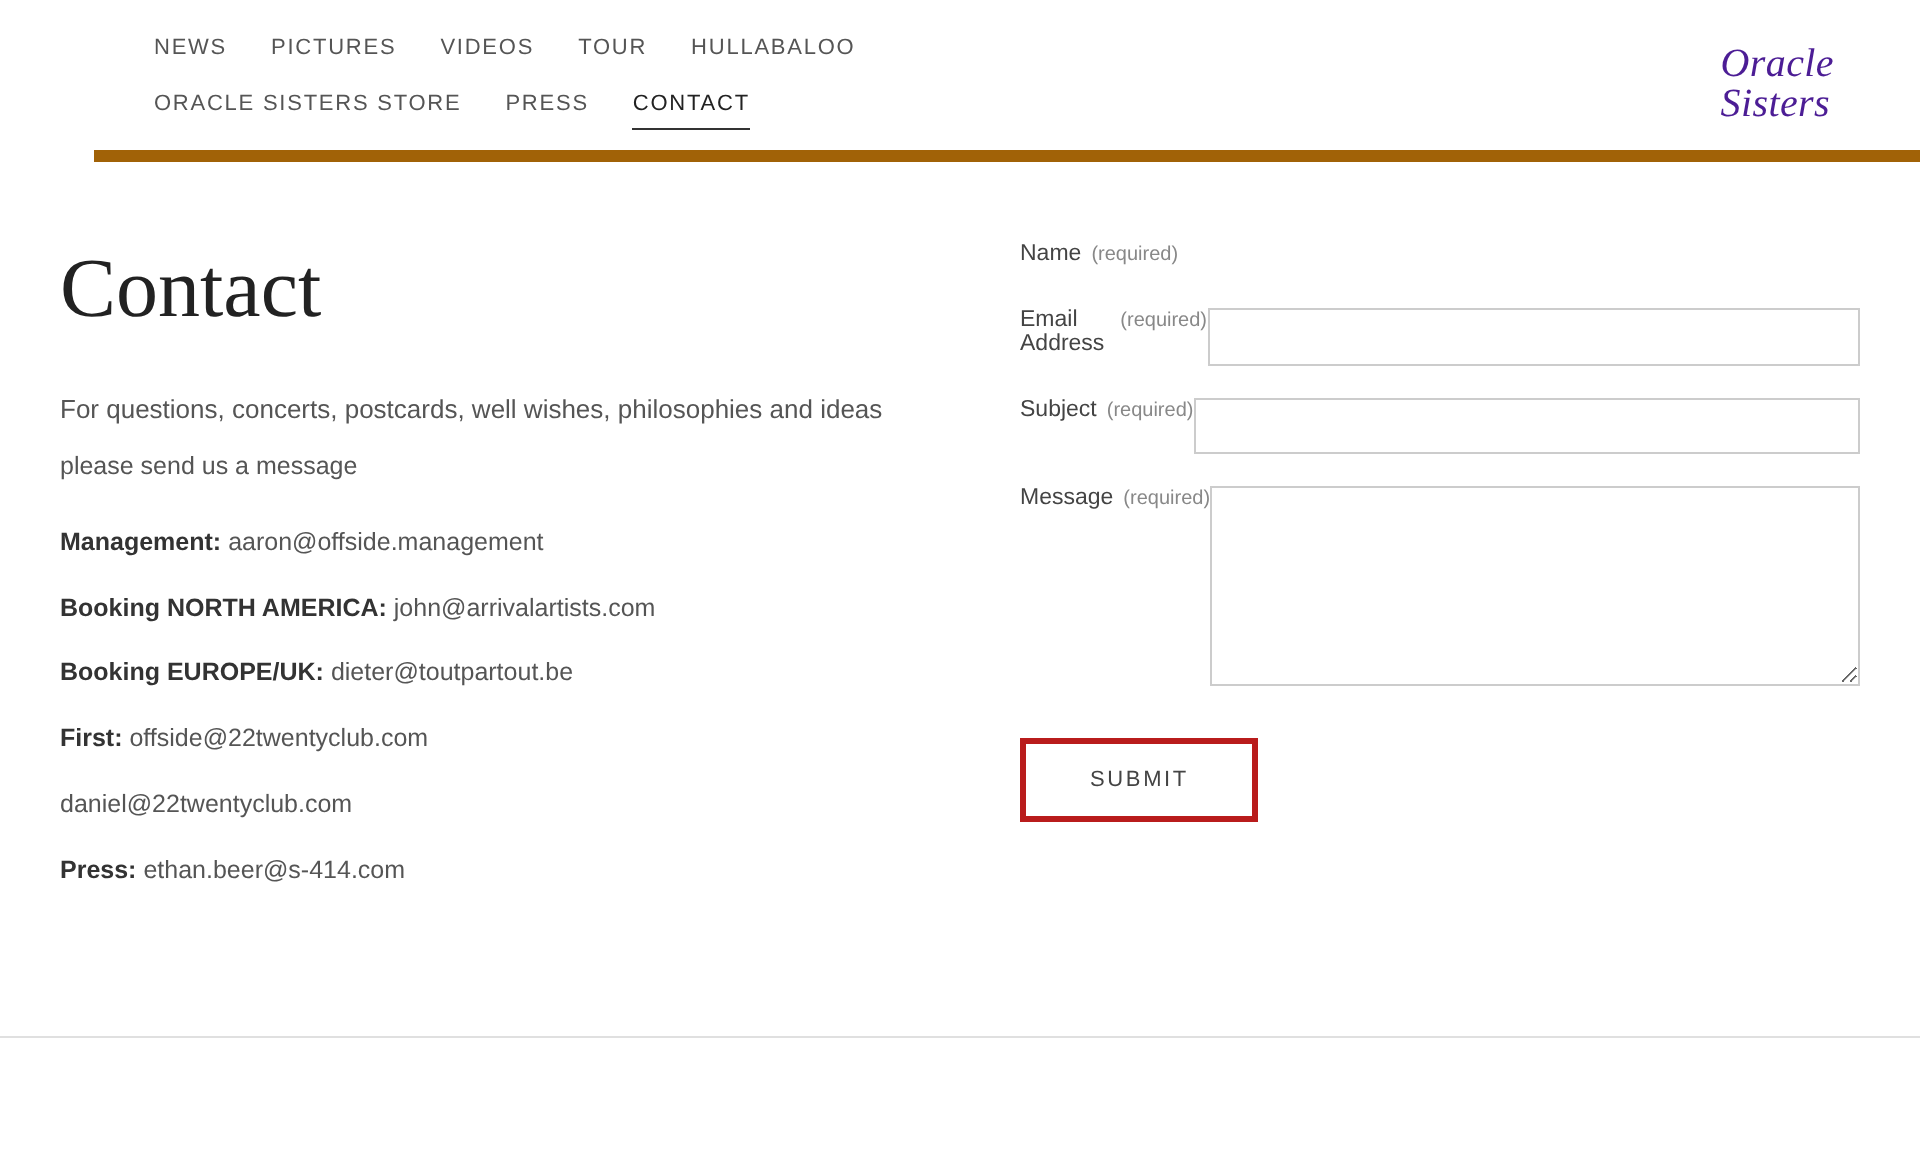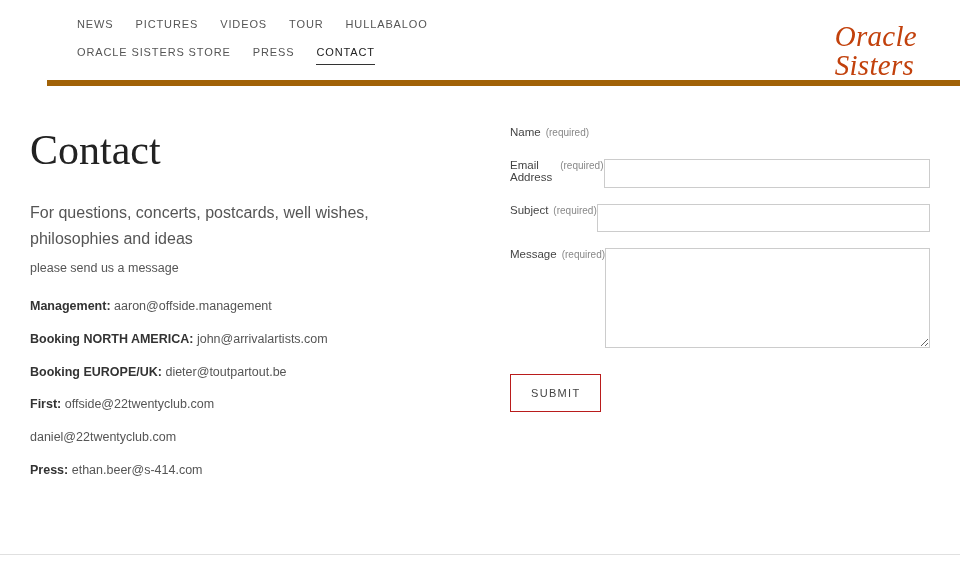--- a/index.html
+++ b/index.html
@@ -37,22 +37,22 @@
     }
     .nav-link.active {
       border-bottom: 1.5px solid #333;
       color: #222;
     }
     .logo-area {
       padding-top: 4px;
     }
     .logo-text {
       font-family: 'Georgia', cursive, serif;
-      font-size: 29px;
-      color: #c2410c;
+      font-size: 20px;
+      color: #4c1d95;
       font-style: italic;
       line-height: 1;
       letter-spacing: 0.01em;
     }
     
     main {
       padding: 40px 30px 60px 30px;
       display: flex;
       gap: 60px;
       max-width: 960px;
@@ -65,21 +65,21 @@
       flex: 1;
     }
     h1.page-title {
       font-family: Georgia, serif;
       font-weight: normal;
       font-size: 42px;
       margin-bottom: 26px;
       color: #222;
     }
     .intro-text {
-      font-size: 16px;
+      font-size: 13px;
       color: #555;
       line-height: 1.6;
       margin-bottom: 10px;
     }
     .send-message {
       font-size: 12.5px;
       color: #555;
       margin-bottom: 22px;
     }
     .contact-item {
@@ -133,22 +133,22 @@
     .name-row {
       display: flex;
       gap: 14px;
       margin-bottom: 0;
     }
     .name-group {
       flex: 1;
     }
     .submit-btn {
       background: #fff;
-      border: 1px solid #b91c1c;
-      padding: 12px 20px;
+      border: 3px solid #b91c1c;
+      padding: 12px 32px;
       font-size: 11px;
       letter-spacing: 0.12em;
       text-transform: uppercase;
       cursor: pointer;
       color: #444;
       margin-top: 10px;
     }
     footer-bar {
       display: block;
       border-top: 1px solid #e0e0e0;

